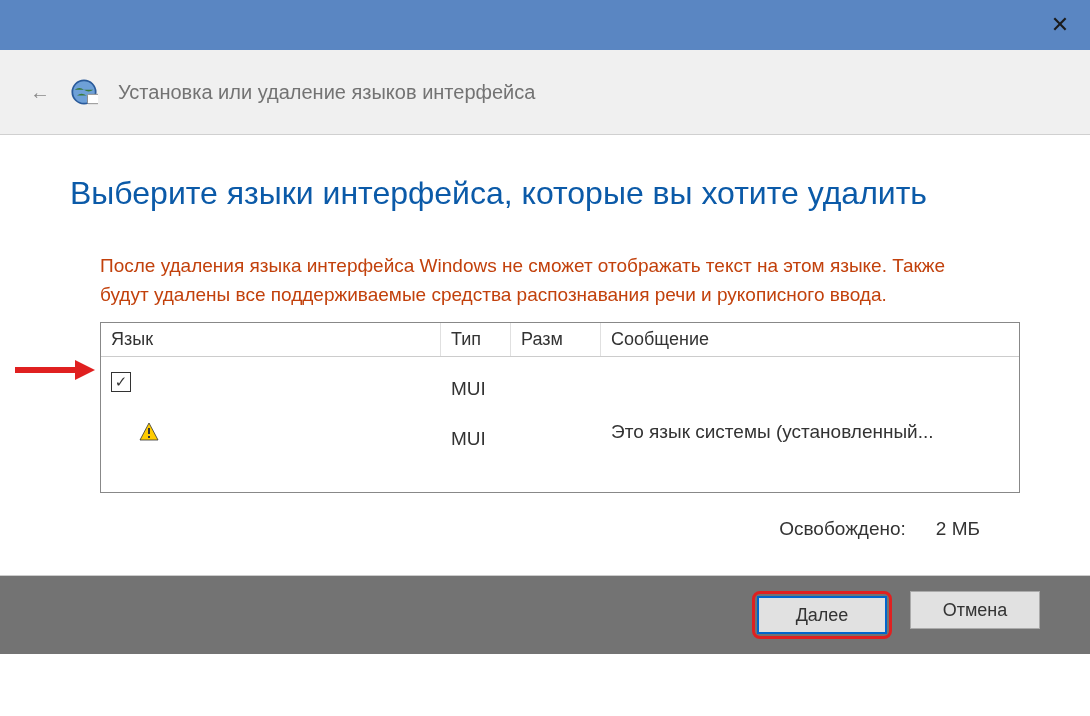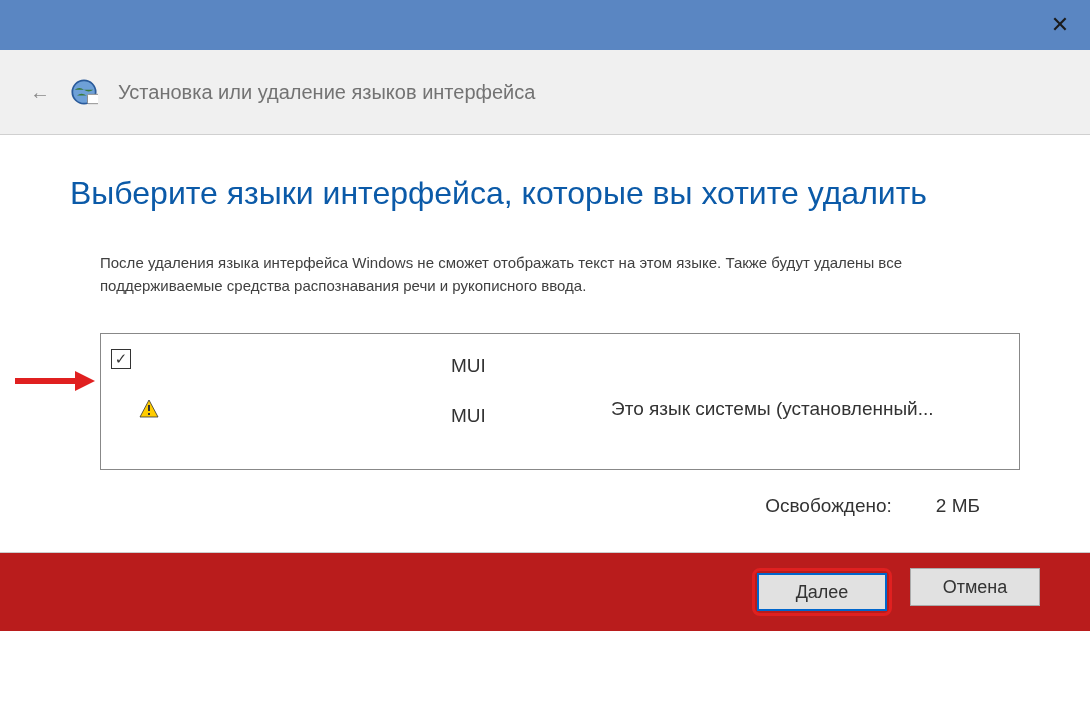--- a/index.html
+++ b/index.html
@@ -52,24 +52,24 @@
     .content {
       padding: 40px 70px 20px 70px;
     }
     .main-heading {
       font-size: 32px;
       color: #0b5aa8;
       font-weight: 400;
       margin-bottom: 40px;
     }
     .description {
-      font-size: 15px;
-      color: #404040;
+      font-size: 19px;
+      color: #c2410c;
       line-height: 1.5;
-      margin-bottom: 36px;
+      margin-bottom: 13px;
       padding-left: 30px;
       padding-right: 30px;
     }
     .table-wrap {
       position: relative;
       margin-left: 30px;
       margin-right: 0;
     }
     .arrow-annotation {
       position: absolute;
@@ -129,31 +129,31 @@
     }
     .warn-icon {
       width: 20px;
       height: 20px;
       flex-shrink: 0;
     }
     .status-row {
       display: flex;
       justify-content: flex-end;
       padding: 25px 40px 15px 0;
-      gap: 44px;
+      gap: 30px;
       font-size: 19px;
       color: #333;
     }
     .button-bar {
       border-top: 1px solid #ccc;
       padding: 15px 50px;
       display: flex;
       justify-content: flex-end;
       gap: 18px;
-      background: #b91c1c;
+      background: #737373;
     }
     .btn {
       min-width: 130px;
       height: 38px;
       background: #e1e1e1;
       border: 1px solid #aaa;
       font-size: 18px;
       color: #333;
       cursor: pointer;
       display: flex;
@@ -191,20 +191,26 @@
   <h1 class="main-heading">Выберите языки интерфейса, которые вы хотите удалить</h1>
   <p class="description">После удаления языка интерфейса Windows не сможет отображать текст на этом языке. Также будут удалены все поддерживаемые средства распознавания речи и рукописного ввода.</p>
 
   <div class="table-wrap">
     <svg class="arrow-annotation" viewBox="0 0 80 20">
       <line x1="0" y1="10" x2="62" y2="10" stroke="#e02020" stroke-width="6"></line>
       <polygon points="60,0 80,10 60,20" fill="#e02020"></polygon>
     </svg>
 
     <div class="lang-table">
+      <div class="lang-header">
+        <div class="col-lang">Язык</div>
+        <div class="col-type">Тип</div>
+        <div class="col-size">Разм</div>
+        <div class="col-msg">Сообщение</div>
+      </div>
 
       <div class="lang-body">
         <div class="lang-row">
           <div class="cell-lang">
             <span class="chk">✓</span>
             <span style="width:20px;"></span>
           </div>
           <div class="cell-type">MUI</div>
           <div class="cell-size"></div>
           <div class="cell-msg"></div>

